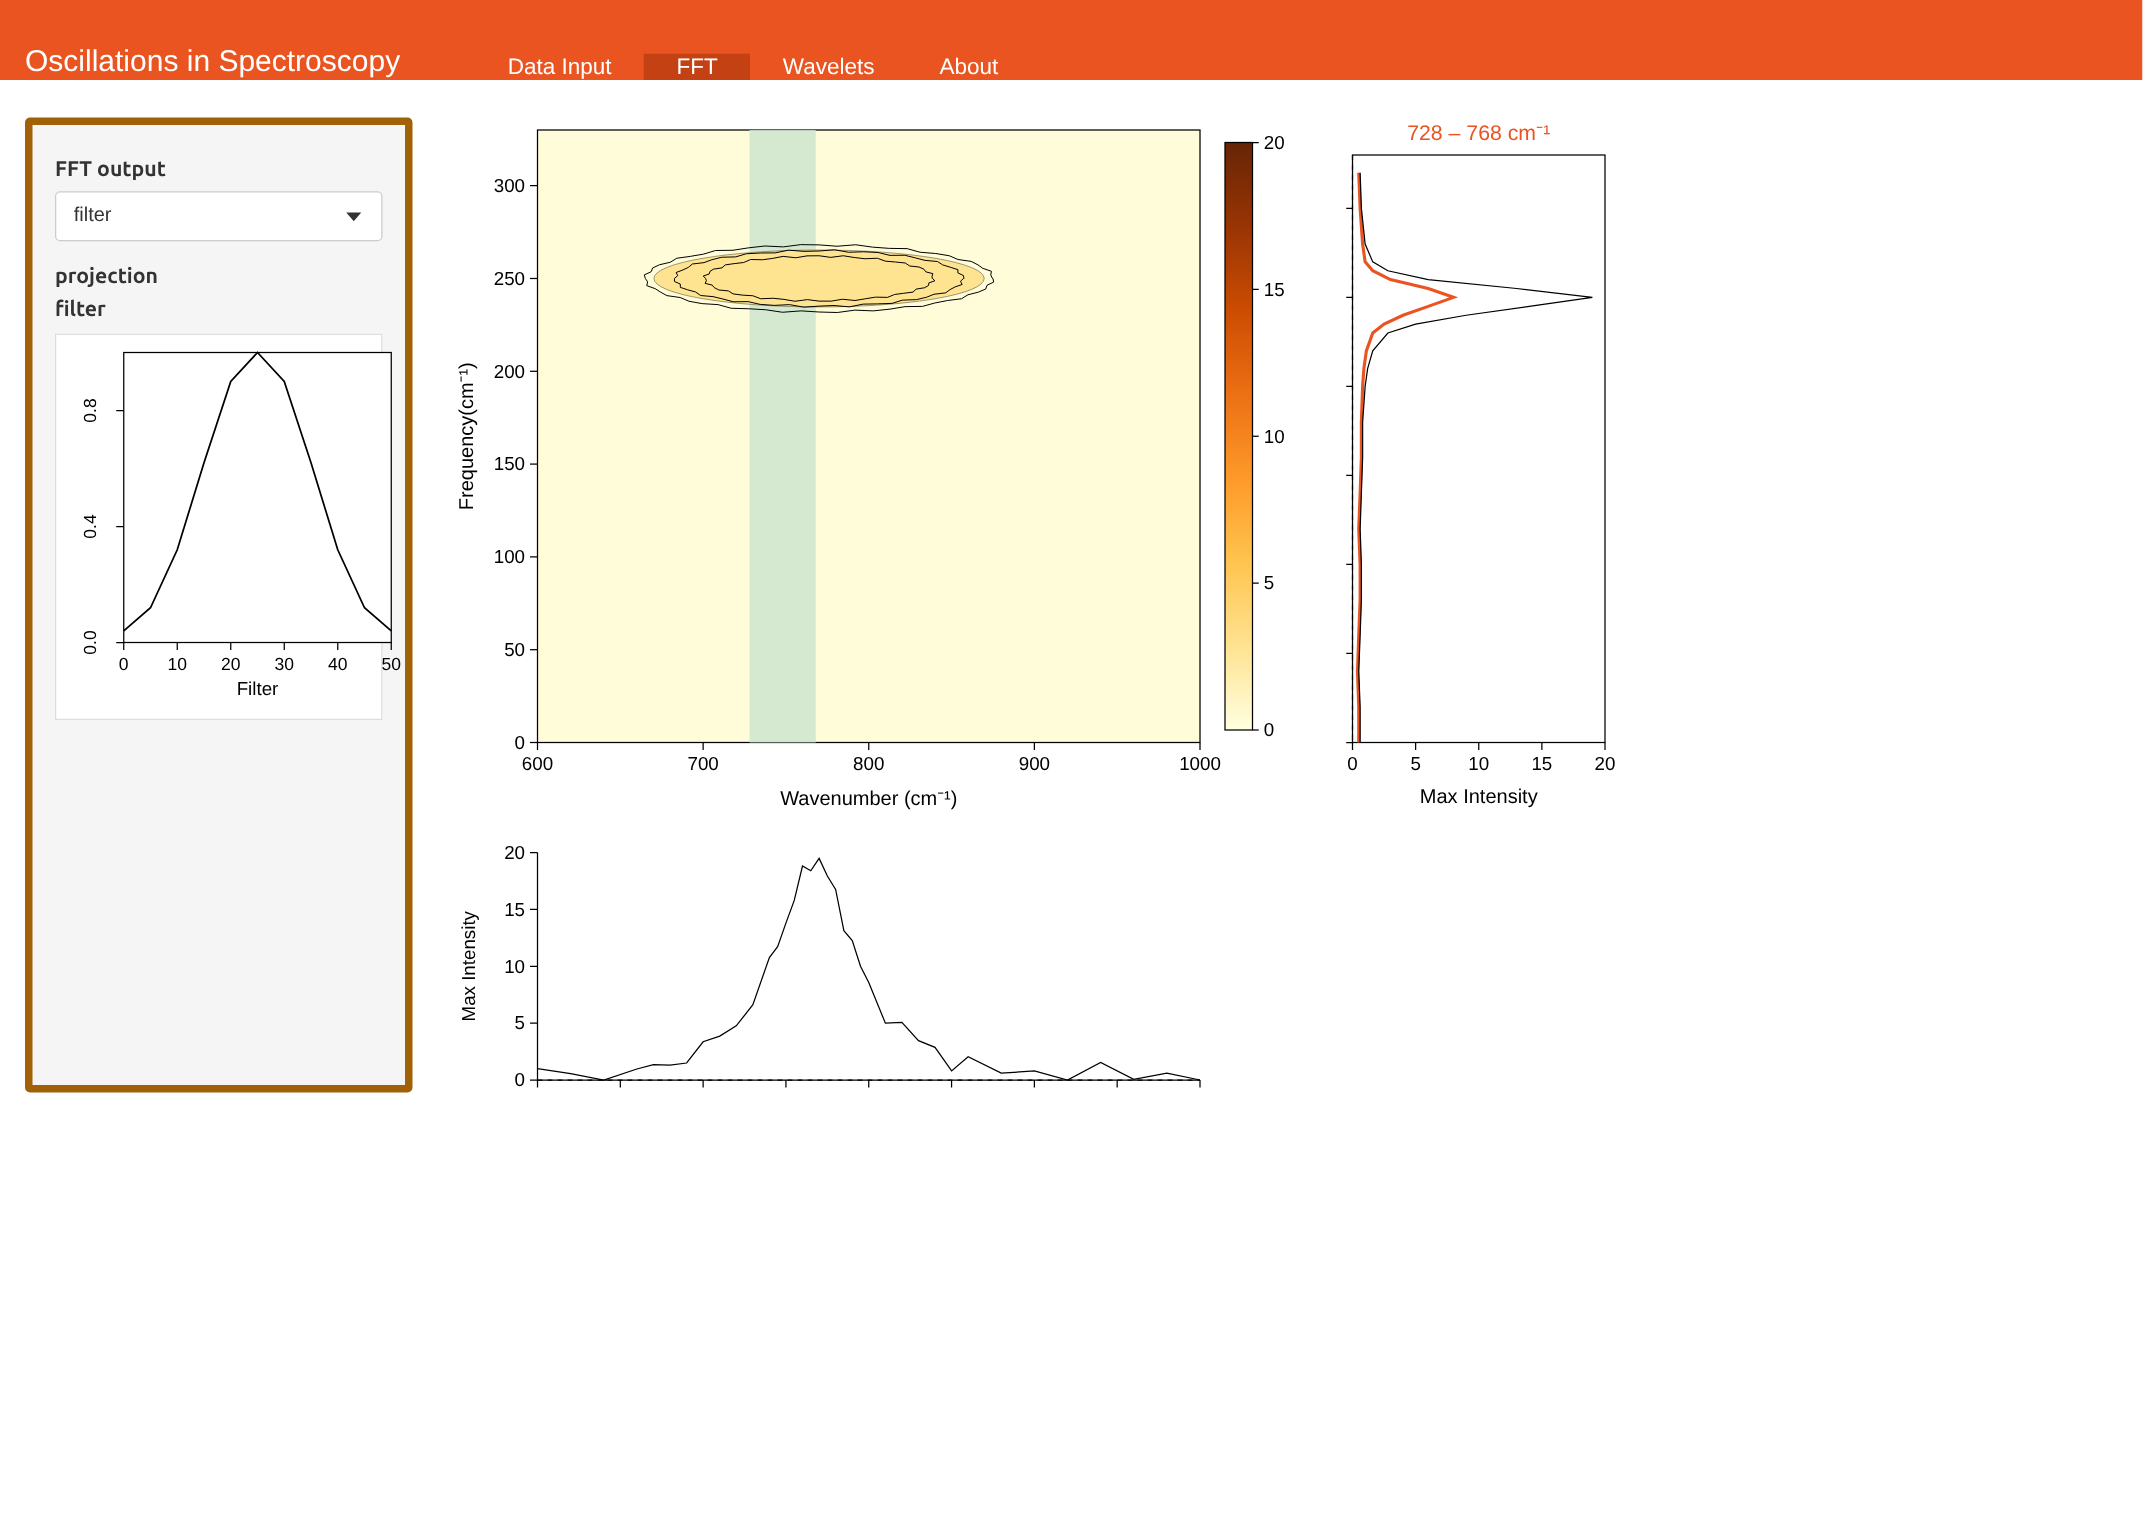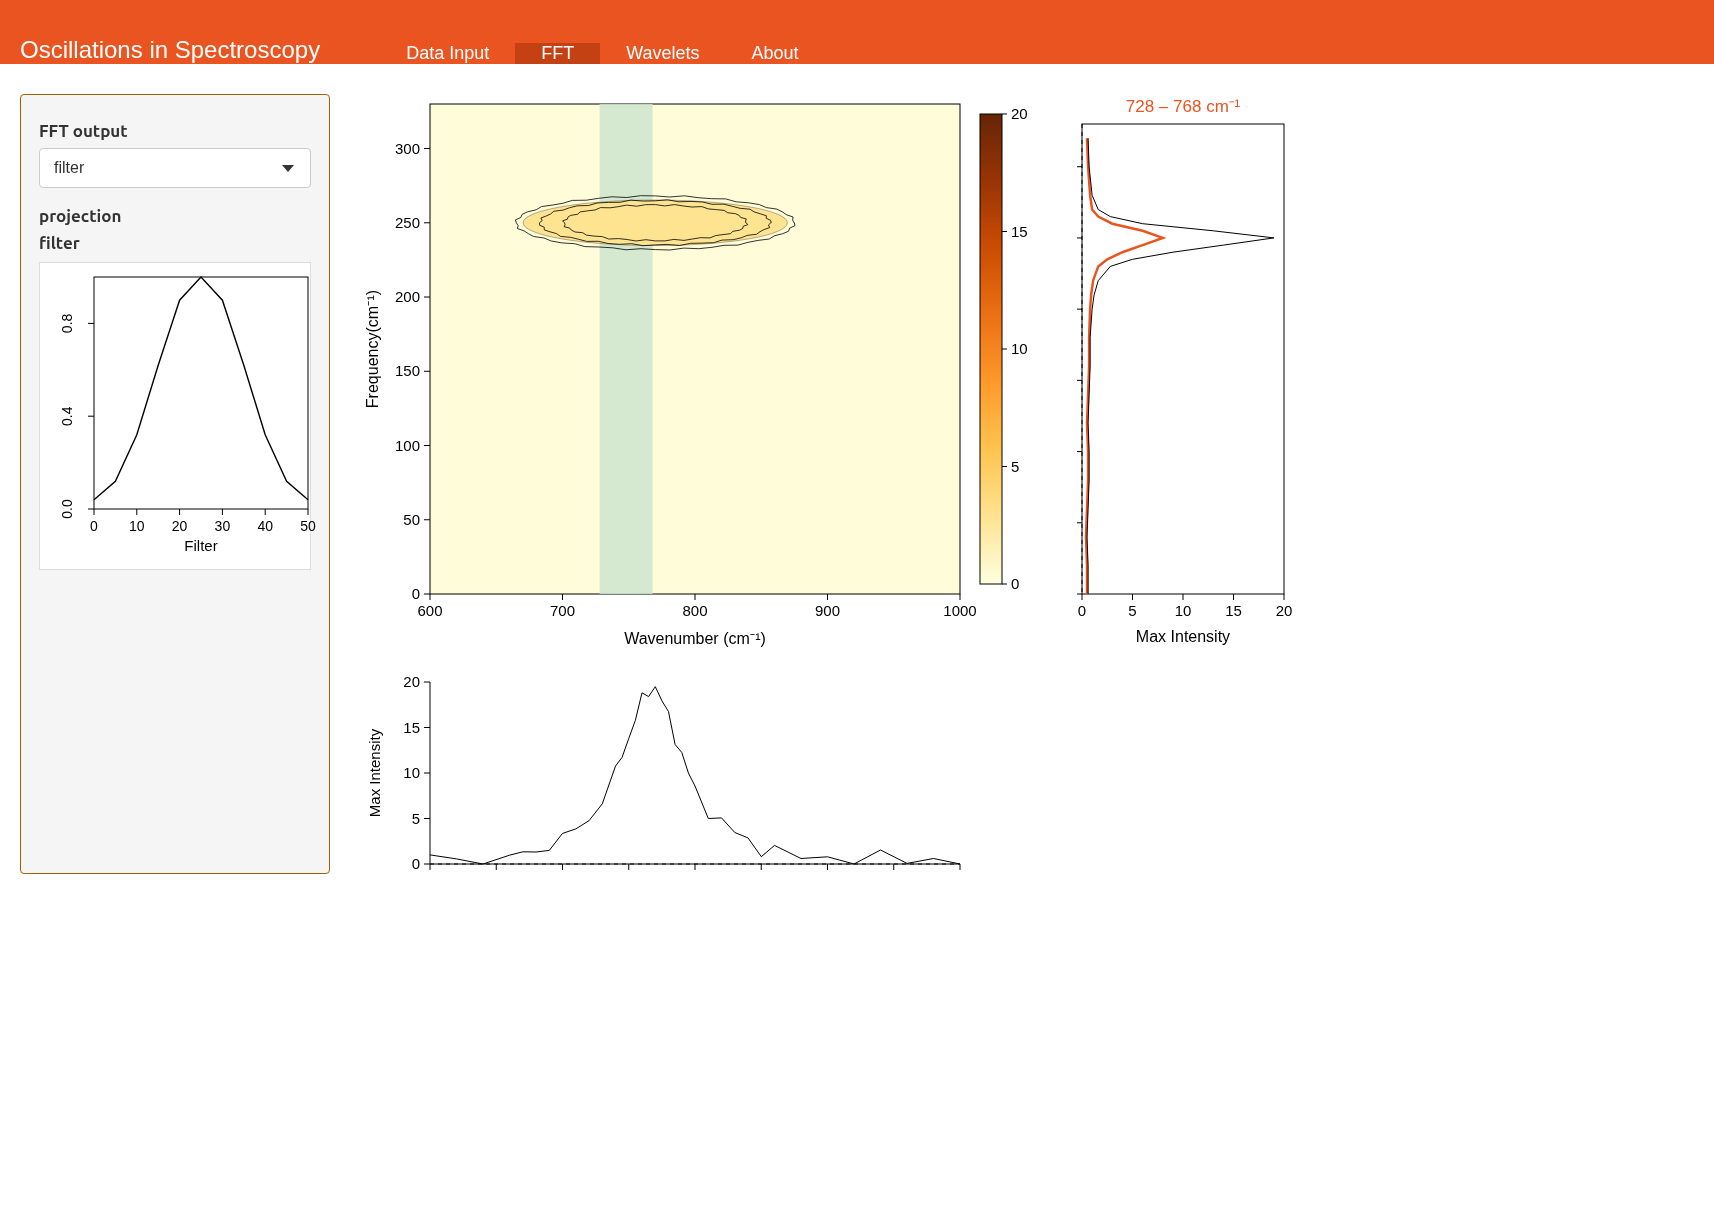--- a/index.html
+++ b/index.html
@@ -34,21 +34,21 @@
   }
   .navbar-tab.active { background: #c34113; }
   .content {
     display: flex;
     padding: 30px 20px;
     gap: 30px;
   }
   .sidebar {
     width: 310px;
     background: #f5f5f5;
-    border: 1px solid #a16207;
+    border: 6px solid #a16207;
     border-radius: 4px;
     padding: 20px 18px;
   }
   .sidebar label {
     display: block;
     font-weight: 700;
     font-family: "Ubuntu", "Helvetica Neue", sans-serif;
     font-size: 17px;
     margin-bottom: 8px;
     margin-top: 6px;

